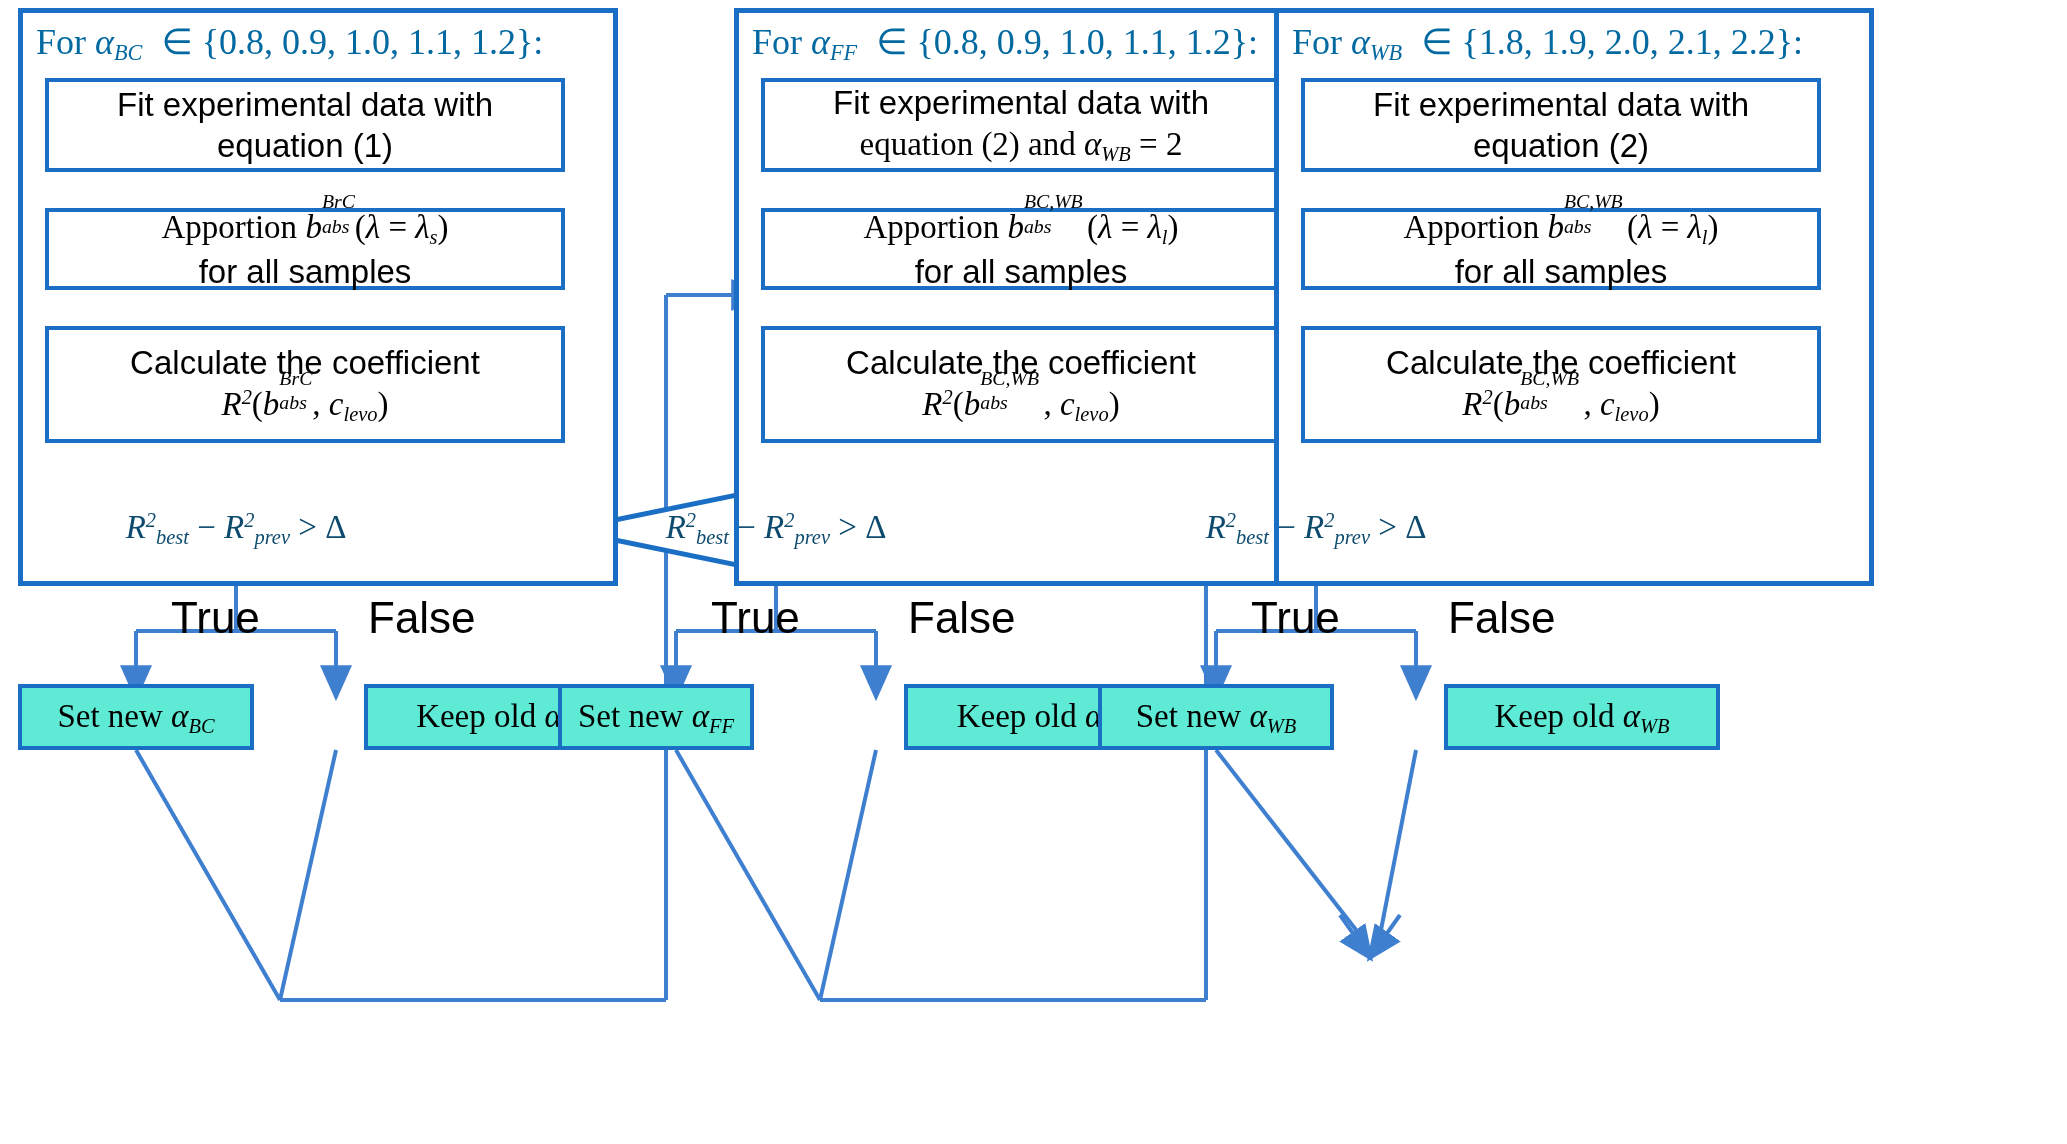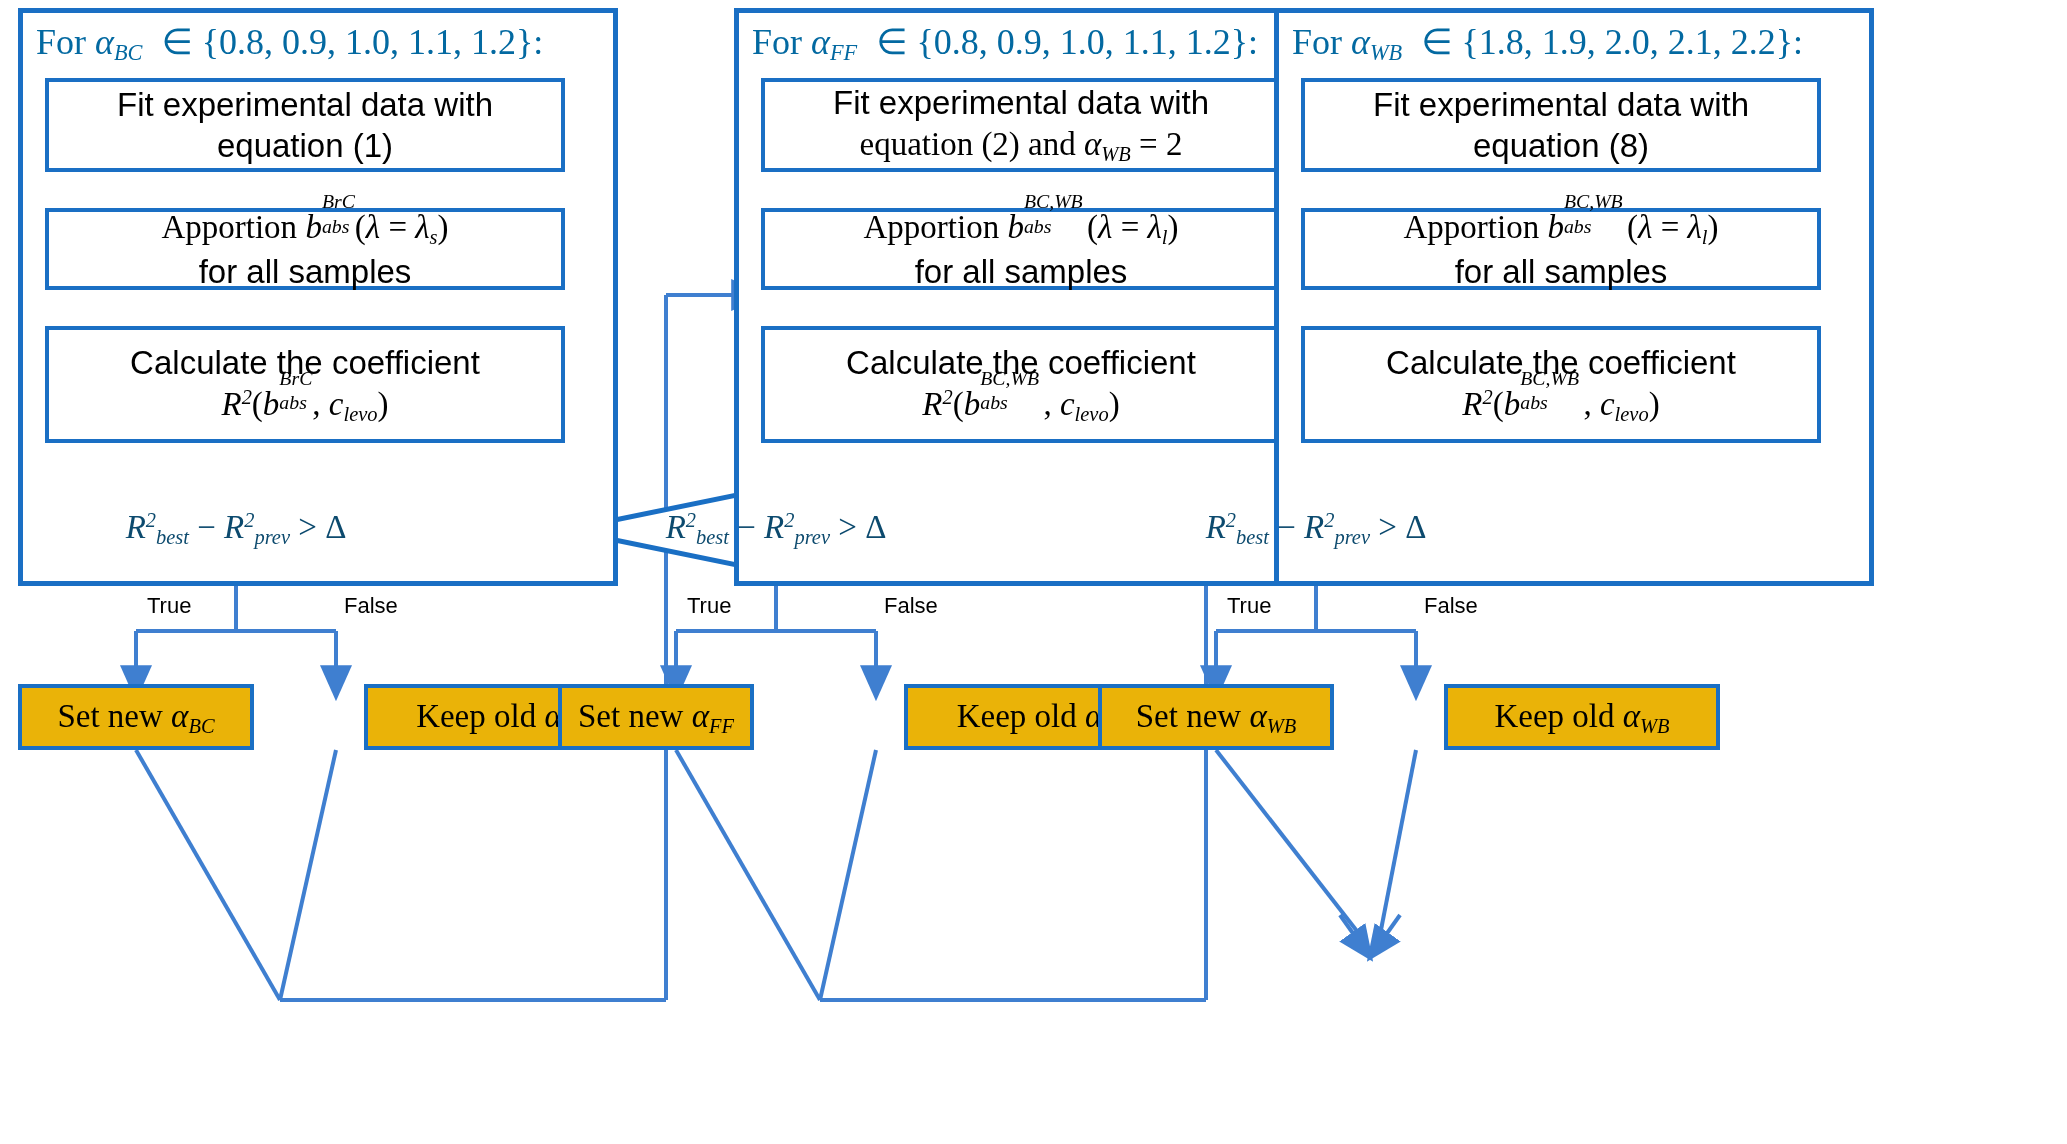--- a/index.html
+++ b/index.html
@@ -31,42 +31,43 @@
     justify-content:center;
     text-align:center;
     font-size:33px;
     line-height:1.25;
     color:#000;
     padding:16px 8px;
   }
   .term-box{
     position:absolute;
     border:4px solid #1a6fc4;
-    background:#eab308;
+    background:#5eead4;
     box-sizing:border-box;
     display:flex;
     align-items:center;
     justify-content:center;
     text-align:center;
     font-size:33px;
     color:#000;
     padding:14px 10px;
   }
   .diamond-label{
     position:absolute;
     font-size:33px;
     white-space:nowrap;
     text-align:center;
     color:#0c4a6e;
   }
   .branch-label{
     position:absolute;
-    font-size:22px;
+    font-size:44px;
     color:#000;
     white-space:nowrap;
+    margin-left:24px;
   }
 
   
   .mi{font-family:"Liberation Serif",serif;font-style:italic;}
   .mup{font-family:"Liberation Serif",serif;font-style:normal;}
   .num{font-family:"Liberation Serif",serif;font-style:normal;}
   sub.msub{font-size:0.62em;font-family:"Liberation Serif",serif;font-style:italic;vertical-align:-0.28em;}
   sup.msup{font-size:0.62em;font-family:"Liberation Serif",serif;font-style:italic;vertical-align:0.52em;}
   .subsup{display:inline-block;position:relative;vertical-align:baseline;}
   .subsup > .sups{
@@ -250,21 +251,21 @@
   <div class="outer-box" style="left:1274px; top:8px; width:600px; height:578px;"></div>
 
   <div class="loop-title" style="left:1292px; top:22px;">
     <span class="mup">For&nbsp;</span><span class="mi">α</span><sub class="msub">WB</sub>
     <span class="mup">&nbsp;∈ {</span><span class="num">1.8, 1.9, 2.0, 2.1, 2.2</span><span class="mup">}:</span>
   </div>
 
   <div class="proc-box" style="left:1301px; top:78px; width:520px; height:94px;">
     <div>
       <span>Fit experimental data with</span><br>
-      <span>equation (8)</span>
+      <span>equation (2)</span>
     </div>
   </div>
 
   <div class="proc-box" style="left:1301px; top:208px; width:520px; height:82px;">
     <div>
       <span class="mup">Apportion&nbsp;</span><span class="mi">b</span><span class="subsup"><span class="sups">BC,WB</span><span class="subs">abs</span><span class="spacer">BC,WB</span></span><span class="mup">(</span><span class="mi">λ</span><span class="mup"> = </span><span class="mi">λ</span><sub class="msub">l</sub><span class="mup">)</span><br>
       <span>for all samples</span>
     </div>
   </div>
 

